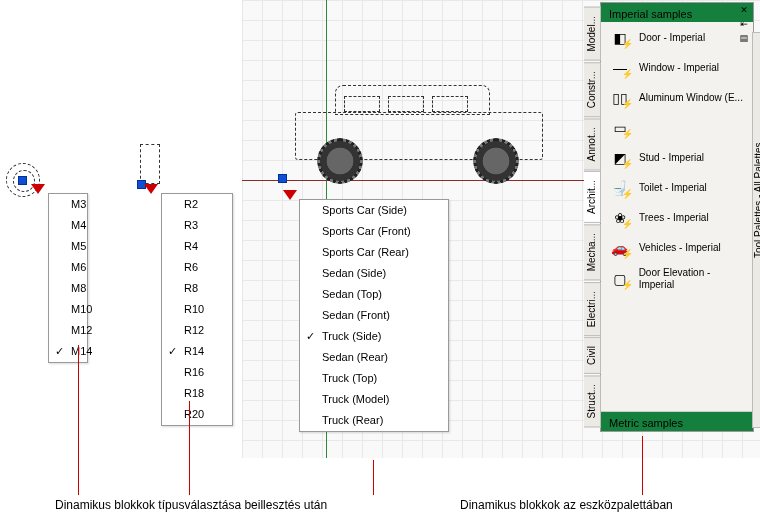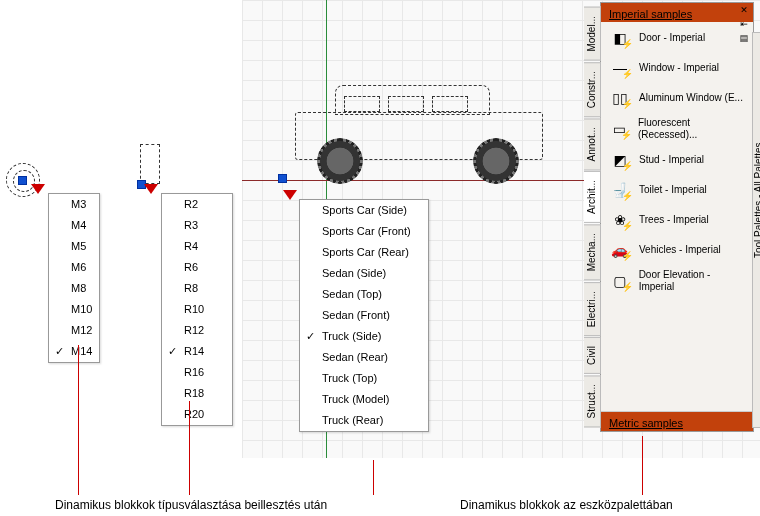--- a/index.html
+++ b/index.html
@@ -36,21 +36,21 @@
   .small-icon { position: absolute; }
   .dashed-circ { width: 34px; height: 34px; border: 1px dashed #333; border-radius: 50%; }
   .dashed-circ2 { width: 22px; height: 22px; border: 1px dashed #333; border-radius: 50%; position:absolute; left:6px; top:6px; }
   
   .dashed-vert { width: 20px; height: 40px; border: 1px dashed #333; }
   
   .palette {
     position: absolute; right: 6px; top: 2px; width: 154px; height: 430px;
     background: #f4f2ee; border: 1px solid #999;
   }
-  .palette-title { font-size: 11px; padding: 5px 8px 2px; background: #c2410c; text-decoration: underline; }
+  .palette-title { font-size: 11px; padding: 5px 8px 2px; background: #15803d; }
   .palette-title.group { border-top: 1px solid #ccc; }
   .palette-body { position: absolute; top: 20px; bottom: 20px; left: 0; right: 0; overflow: hidden; }
   .pal-item { display: flex; align-items: center; padding: 4px 6px; font-size: 10px; cursor: pointer; line-height: 12px; }
   .pal-icon { width: 26px; height: 22px; margin-right: 6px; border: 1px solid transparent; display:flex; align-items:center; justify-content:center; font-size:14px; position:relative; }
   .pal-icon .flash { position:absolute; right:-2px; bottom:-2px; color:#e6a000; font-size:9px; }
   
   .palette-tabs { position: absolute; left: -17px; top: 4px; bottom: 4px; width: 17px; display: flex; flex-direction: column; }
   .ptab { flex: 0 0 auto; writing-mode: vertical-rl; transform: rotate(180deg); font-size: 10px; background: #eceae5; border: 1px solid #bbb; border-right: none; padding: 8px 2px; margin-bottom: 1px; cursor: pointer; white-space: nowrap; }
   .ptab.active { background: #fff; }
   
@@ -75,40 +75,40 @@
     <div class="veh-win" style="left:52px"></div>
     <div class="veh-win" style="left:96px"></div>
   </div>
   <div class="veh-body"></div>
   <div class="wheel" style="left:32px"></div>
   <div class="wheel" style="left:188px"></div>
 </div>
 <div class="blue-grip" style="left:278px; top:174px;"></div>
 <div class="red-tri" style="left:283px; top:190px;"></div>
 
-<div class="dropdown" id="dd-vehicle" style="left:299px; top:199px; width:130px;">
+<div class="dropdown" id="dd-vehicle" style="left:299px; top:199px; width:150px;">
     <div class="item">Sports Car (Side)</div>
     <div class="item">Sports Car (Front)</div>
     <div class="item">Sports Car (Rear)</div>
     <div class="item">Sedan (Side)</div>
     <div class="item">Sedan (Top)</div>
     <div class="item">Sedan (Front)</div>
     <div class="item check">Truck (Side)</div>
     <div class="item">Sedan (Rear)</div>
     <div class="item">Truck (Top)</div>
     <div class="item">Truck (Model)</div>
     <div class="item">Truck (Rear)</div>
   </div>
 
 <div class="small-icon dashed-circ" style="left:6px; top:163px;">
   <div class="dashed-circ2"></div>
 </div>
 <div class="blue-grip" style="left:18px; top:176px;"></div>
 <div class="red-tri" style="left:31px; top:184px;"></div>
-<div class="dropdown" id="dd-m" style="left:48px; top:193px; width:52px;">
+<div class="dropdown" id="dd-m" style="left:48px; top:193px; width:40px;">
     <div class="item">M3</div>
     <div class="item">M4</div>
     <div class="item">M5</div>
     <div class="item">M6</div>
     <div class="item">M8</div>
     <div class="item">M10</div>
     <div class="item">M12</div>
     <div class="item check">M14</div>
   </div>
 
@@ -154,21 +154,20 @@
       <div class="pal-item">
         <div class="pal-icon">—<span class="flash">⚡</span></div>
         <span>Window - Imperial</span>
       </div>
       <div class="pal-item">
         <div class="pal-icon">▯▯<span class="flash">⚡</span></div>
         <span>Aluminum Window (E...</span>
       </div>
       <div class="pal-item">
         <div class="pal-icon">▭<span class="flash">⚡</span></div>
-        <span>Fluorescent (Recessed)...</span>
       </div>
       <div class="pal-item">
         <div class="pal-icon">◩<span class="flash">⚡</span></div>
         <span>Stud - Imperial</span>
       </div>
       <div class="pal-item">
         <div class="pal-icon">🚽<span class="flash">⚡</span></div>
         <span>Toilet - Imperial</span>
       </div>
       <div class="pal-item">

